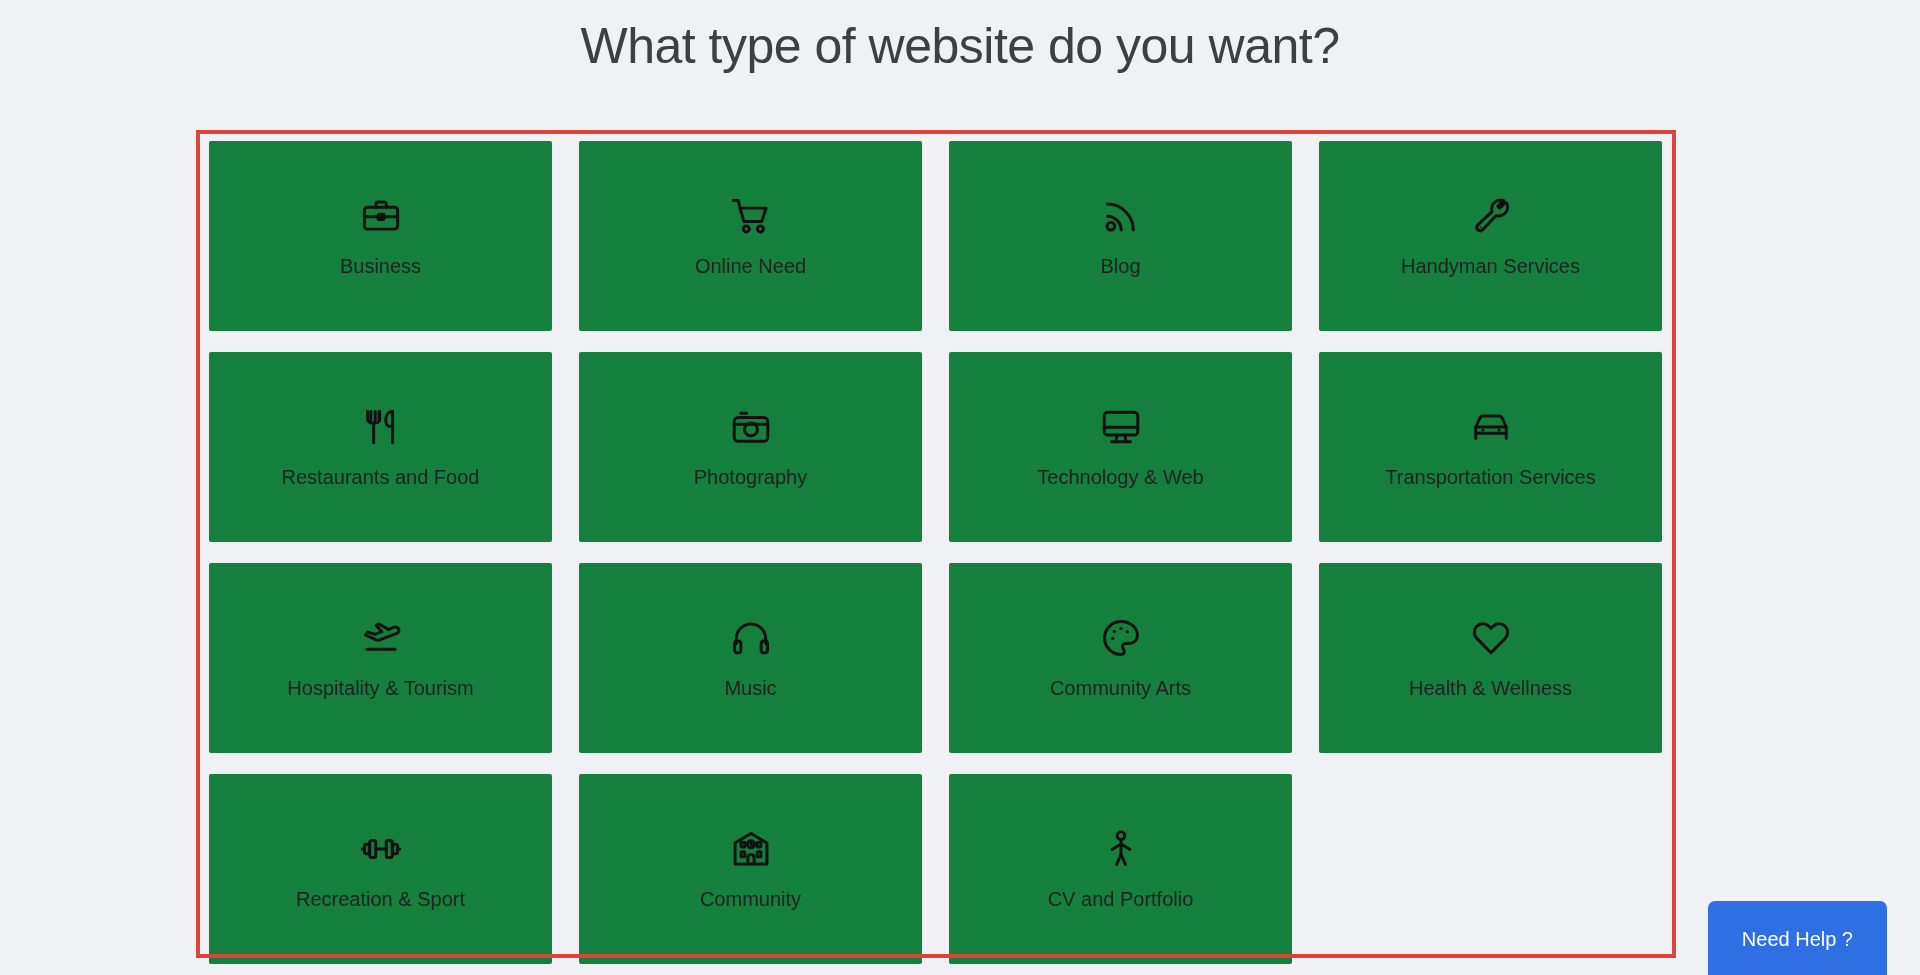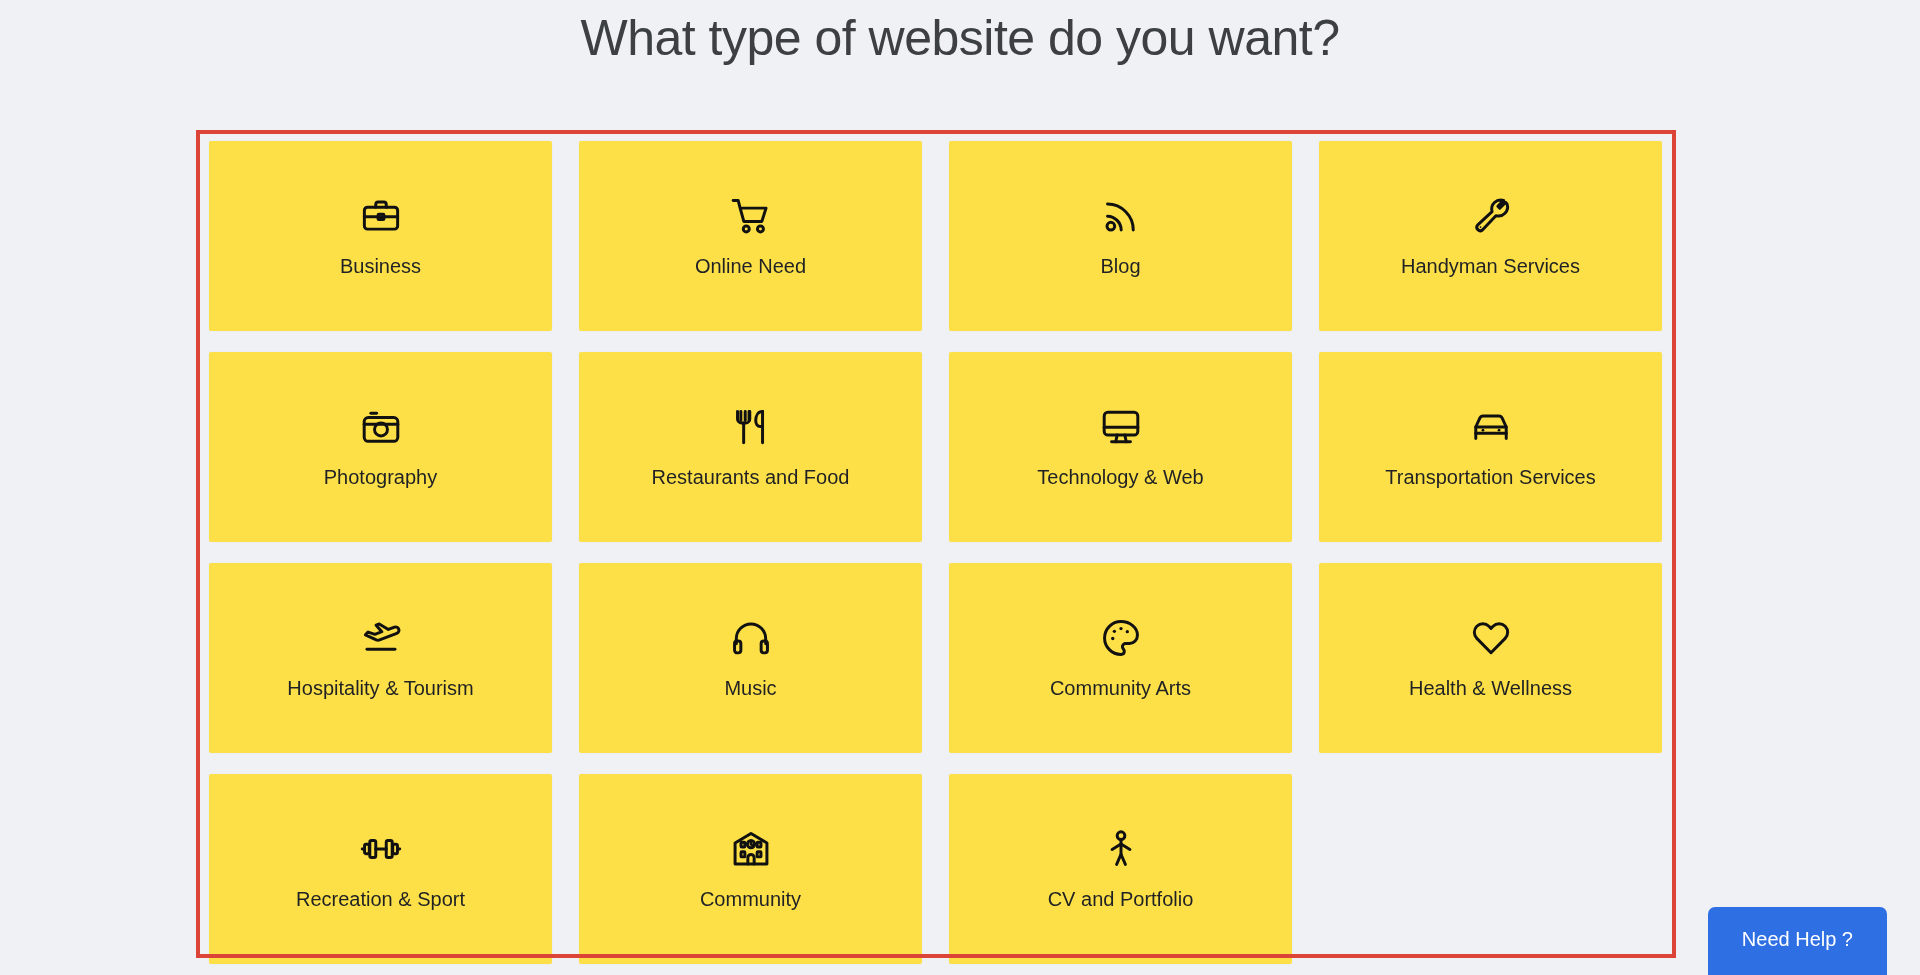--- a/index.html
+++ b/index.html
@@ -15,21 +15,21 @@
     font-family: "Liberation Sans", sans-serif;
     position: relative;
   }
 
   #page-title {
     text-align: center;
     font-size: 50px;
     font-weight: 400;
     color: #3c4043;
     letter-spacing: -0.5px;
-    padding-top: 8px;
+    padding-top: 16px;
     line-height: 1.2;
   }
 
   
   #selection-frame {
     position: absolute;
     left: 196px;
     top: 130px;
     width: 1480px;
     height: 828px;
@@ -44,21 +44,21 @@
     top: 141px;
     width: 1455px;
     display: grid;
     grid-template-columns: repeat(4, 343px);
     grid-auto-rows: 190px;
     column-gap: 27px;
     row-gap: 21px;
   }
 
   .category-card {
-    background: #fde047;
+    background: #15803d;
     border-radius: 2px;
     display: flex;
     flex-direction: column;
     align-items: center;
     justify-content: center;
     cursor: pointer;
     box-shadow: 0 0 0 1px rgba(0,0,0,0.012);
     overflow: hidden;
   }
 
@@ -87,21 +87,21 @@
   }
 
   
   #need-help-button {
     position: absolute;
     right: 33px;
     bottom: 0px;
     background: #2f6fe4;
     color: #ffffff;
     font-size: 20px;
-    padding: 22px 34px 26px 34px;
+    padding: 28px 34px 26px 34px;
     border-radius: 7px 7px 0 0;
     border: none;
     cursor: pointer;
     font-family: "Liberation Sans", sans-serif;
     line-height: 1;
     z-index: 20;
   }
 </style>
 </head>
 <body style="background: rgb(239, 241, 245);">
@@ -147,39 +147,39 @@
         <svg viewBox="0 0 24 24">
           <path d="M20.3 4.2 17 7.5l-1.1-1.1 3.3-3.3a5.2 5.2 0 0 0-6.6 6.4L4.3 17.2a2 2 0 0 0 2.8 2.8l7.7-8.2a5.2 5.2 0 0 0 6.4-6.6Z" fill="none" stroke="#111" stroke-width="1.7" stroke-linecap="round" stroke-linejoin="round"></path>
           <circle cx="6" cy="18.3" r="0.5" fill="#111"></circle>
         </svg>
       </span>
       <span class="card-label">Handyman Services</span>
     </div>
     <div class="category-card">
       <span class="card-icon">
         <svg viewBox="0 0 24 24">
-          <rect x="2.4" y="6.6" width="19.2" height="13.6" rx="2.3" fill="none" stroke="#111" stroke-width="1.7" stroke-linecap="round" stroke-linejoin="round"></rect>
-          <circle cx="12" cy="13.4" r="3.7" fill="none" stroke="#111" stroke-width="1.7" stroke-linecap="round" stroke-linejoin="round"></circle>
-          <path d="M6.2 4.1h3.3" fill="none" stroke="#111" stroke-width="1.7" stroke-linecap="round" stroke-linejoin="round"></path>
-          <path d="M2.4 10.4h19.2" fill="none" stroke="#111" stroke-width="1.7" stroke-linecap="round" stroke-linejoin="round"></path>
-        </svg>
-      </span>
-      <span class="card-label">Photography</span>
-    </div>
-    <div class="category-card">
-      <span class="card-icon">
-        <svg viewBox="0 0 24 24">
           <path d="M6.2 3.2v5.1M8.7 3.2v5.1M10.9 3.2v5.1" fill="none" stroke="#111" stroke-width="1.7" stroke-linecap="round" stroke-linejoin="round"></path>
           <path d="M4.3 3.2v4.2a2.3 2.3 0 0 0 2.3 2.3h2.4A2.3 2.3 0 0 0 11.3 7.4V3.2" fill="none" stroke="#111" stroke-width="1.7" stroke-linecap="round" stroke-linejoin="round"></path>
           <path d="M7.8 9.7V21" fill="none" stroke="#111" stroke-width="1.7" stroke-linecap="round" stroke-linejoin="round"></path>
           <path d="M18.6 3.2c-2.6 0-3.9 2.4-3.9 5.1 0 2 1 3.4 2.6 3.4h1.3" fill="none" stroke="#111" stroke-width="1.7" stroke-linecap="round" stroke-linejoin="round"></path>
           <path d="M18.6 3.2V21" fill="none" stroke="#111" stroke-width="1.7" stroke-linecap="round" stroke-linejoin="round"></path>
         </svg>
       </span>
       <span class="card-label">Restaurants and Food</span>
+    </div>
+    <div class="category-card">
+      <span class="card-icon">
+        <svg viewBox="0 0 24 24">
+          <rect x="2.4" y="6.6" width="19.2" height="13.6" rx="2.3" fill="none" stroke="#111" stroke-width="1.7" stroke-linecap="round" stroke-linejoin="round"></rect>
+          <circle cx="12" cy="13.4" r="3.7" fill="none" stroke="#111" stroke-width="1.7" stroke-linecap="round" stroke-linejoin="round"></circle>
+          <path d="M6.2 4.1h3.3" fill="none" stroke="#111" stroke-width="1.7" stroke-linecap="round" stroke-linejoin="round"></path>
+          <path d="M2.4 10.4h19.2" fill="none" stroke="#111" stroke-width="1.7" stroke-linecap="round" stroke-linejoin="round"></path>
+        </svg>
+      </span>
+      <span class="card-label">Photography</span>
     </div>
     <div class="category-card">
       <span class="card-icon">
         <svg viewBox="0 0 24 24">
           <rect x="2.4" y="3.6" width="19.2" height="13" rx="2.1" fill="none" stroke="#111" stroke-width="1.7" stroke-linecap="round" stroke-linejoin="round"></rect>
           <path d="M2.4 12.2h19.2" fill="none" stroke="#111" stroke-width="1.7" stroke-linecap="round" stroke-linejoin="round"></path>
           <path d="M9.8 16.6 9 20.4M14.2 16.6l.8 3.8" fill="none" stroke="#111" stroke-width="1.7" stroke-linecap="round" stroke-linejoin="round"></path>
           <path d="M6.6 20.4h10.8" fill="none" stroke="#111" stroke-width="1.7" stroke-linecap="round" stroke-linejoin="round"></path>
         </svg>
       </span>

